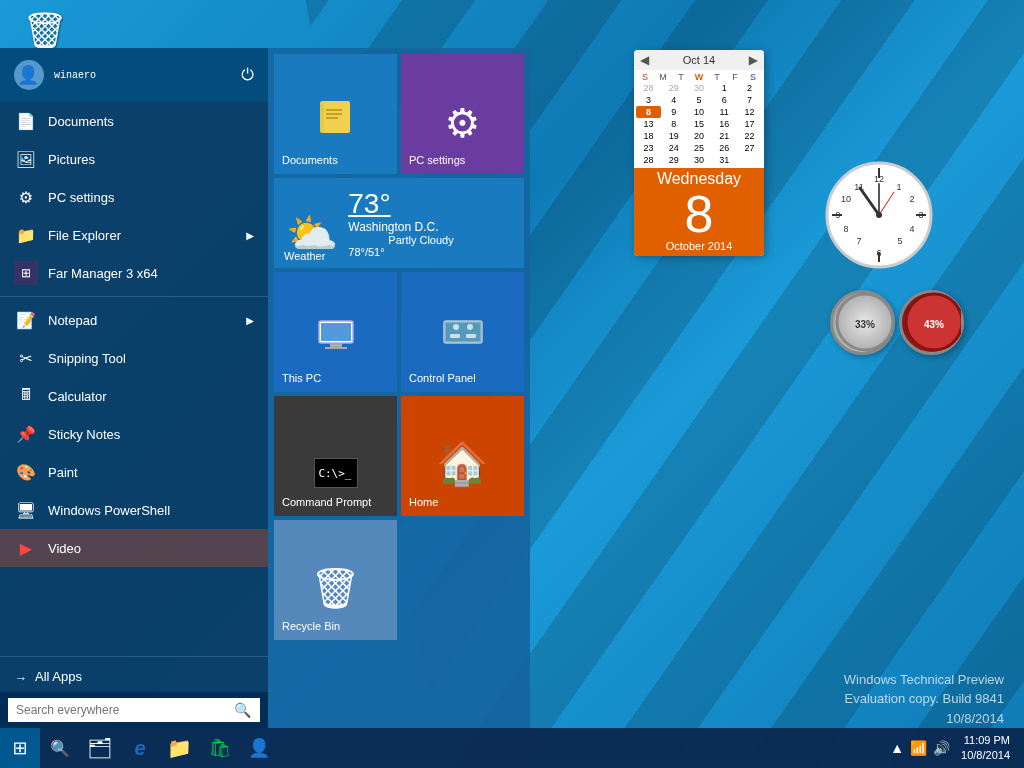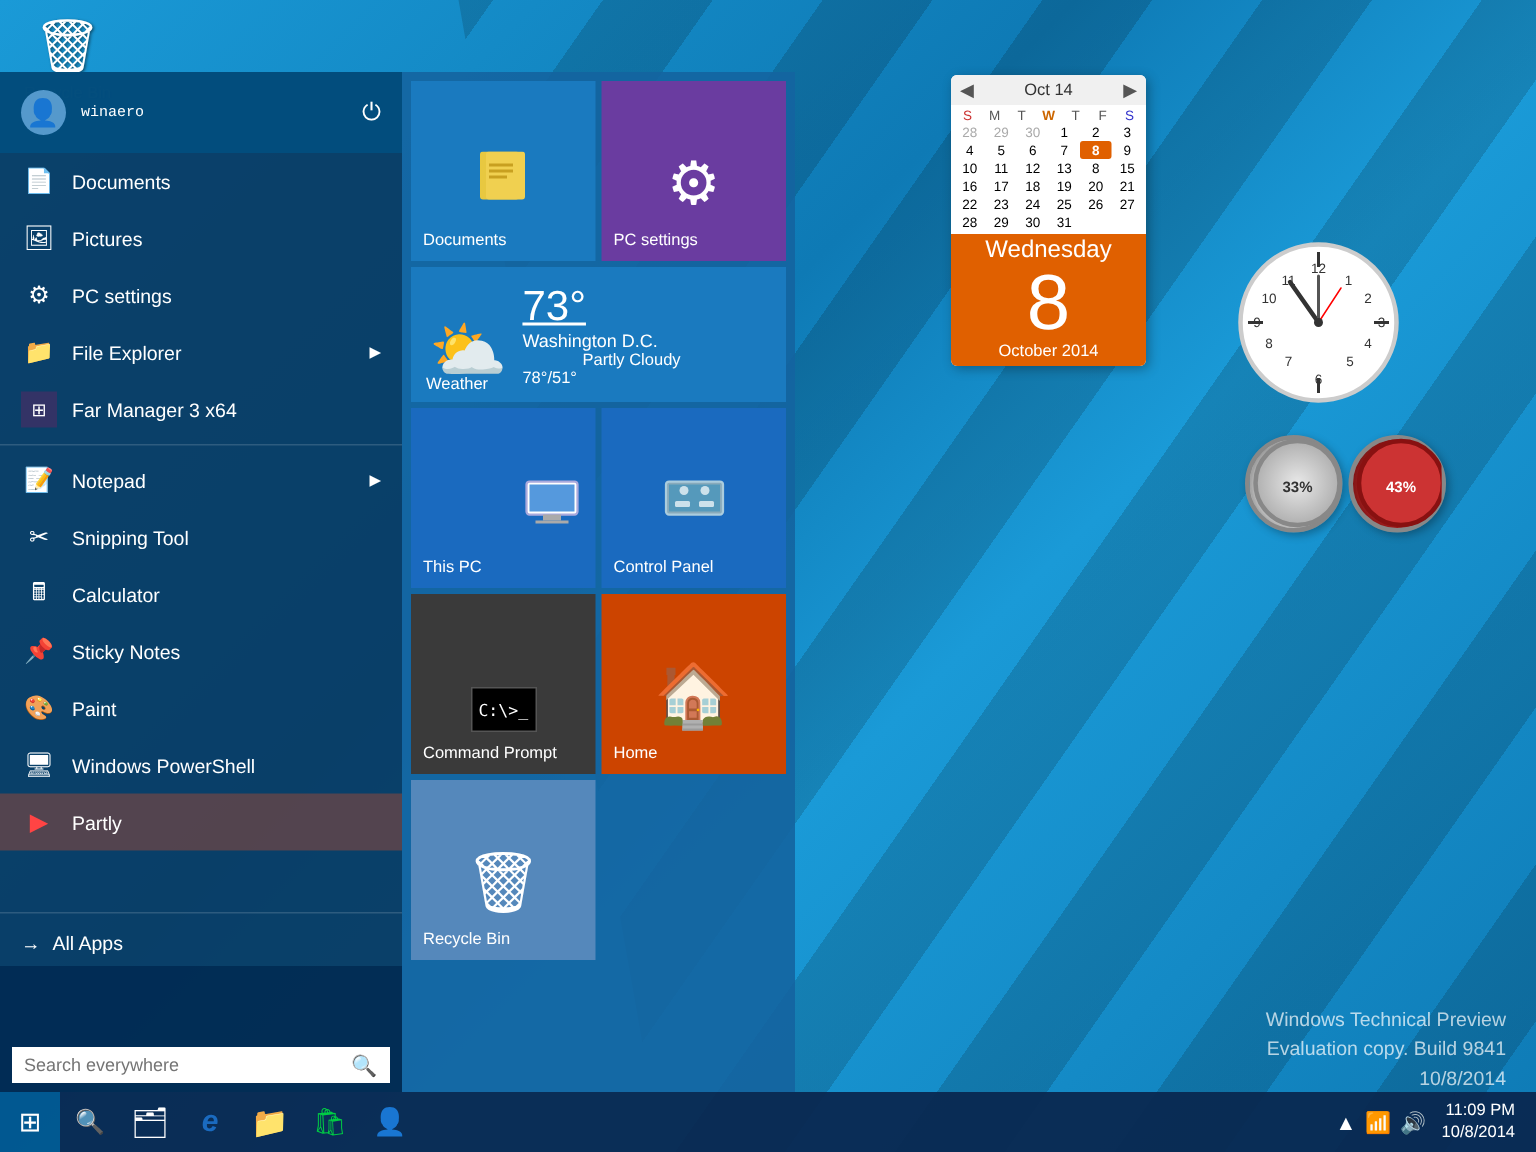--- a/index.html
+++ b/index.html
@@ -102,21 +102,21 @@
       display: grid;
       grid-template-columns: repeat(7, 1fr);
       font-size: 9px;
       text-align: center;
       color: #555;
     }
     .cal-days-header span.sun { color: #cc3333; }
     .cal-days-header span.sat { color: #3333cc; }
     .cal-days {
       display: grid;
-      grid-template-columns: repeat(6, 1fr);
+      grid-template-columns: repeat(5, 1fr);
       font-size: 9px;
       text-align: center;
     }
     .cal-days span {
       padding: 1px;
       cursor: pointer;
     }
     .cal-days span.other-month { color: #aaa; }
     .cal-days span.today {
       background: #e06000;
@@ -282,21 +282,20 @@
     }
 
     .search-box {
       padding: 6px 8px;
       background: rgba(0,40,80,0.8);
     }
     .search-input-wrap {
       display: flex;
       background: white;
       border-radius: 0;
-      margin-top: 48px;
     }
     .search-input-wrap input {
       border: none;
       outline: none;
       padding: 4px 8px;
       flex: 1;
       font-size: 12px;
       background: transparent;
     }
     .search-icon-btn {
@@ -370,21 +369,21 @@
       text-decoration: underline;
     }
     .weather-city { font-size: 12px; }
     .weather-desc { font-size: 11px; margin-left: 40px; }
     .weather-range { font-size: 11px; }
     .tile-weather .tile-label {
       position: absolute;
       bottom: 8px;
       left: 12px;
     }
-    .tile-thispc { background: #1a6abf; align-items: flex-end; }
+    .tile-thispc { background: #1a6abf; }
     .tile-controlpanel { background: #1a6abf; }
     .tile-run { background: #2255aa; }
     .tile-cmdprompt { background: #3a3a3a; }
     .tile-home { background: #cc4400; }
     .tile-recyclebin { background: #5588bb; }
 
     
     .taskbar {
       position: absolute;
       bottom: 0;
@@ -637,21 +636,21 @@
         <div class="menu-item">
           <div class="item-icon">🎨</div>
           <span>Paint</span>
         </div>
         <div class="menu-item">
           <div class="item-icon">🖥</div>
           <span>Windows PowerShell</span>
         </div>
         <div class="menu-item active" style="background:rgba(255,80,20,0.3);">
           <div class="item-icon" style="color:#ff4444;">▶</div>
-          <span>Partly</span>
+          <span>Video</span>
         </div>
       </div>
 
       <div class="menu-divider"></div>
       <div class="all-apps">
         <span>→</span>
         <span>All Apps</span>
       </div>
 
       <div class="search-box">
@@ -715,21 +714,21 @@
             <rect x="8" y="15" width="10" height="4" fill="white" opacity="0.7" rx="1"></rect>
             <rect x="24" y="15" width="10" height="4" fill="white" opacity="0.7" rx="1"></rect>
           </svg>
         </div>
         <span class="tile-label">Control Panel</span>
       </div>
 
 
       <div class="tile tile-cmdprompt">
         <div class="tile-icon">
-          <div style="background:#000;width:44px;height:30px;display:flex;align-items:center;justify-content:center;padding:3px 5px;border:1px solid #555;">
+          <div style="background:#000;width:44px;height:30px;display:flex;align-items:center;justify-content:flex-end;padding:3px 5px;border:1px solid #555;">
             <span style="font-family:monospace;font-size:11px;color:white;">C:\&gt;_</span>
           </div>
         </div>
         <span class="tile-label">Command Prompt</span>
       </div>
 
       <div class="tile tile-home">
         <div class="tile-icon" style="font-size:42px;">🏠</div>
         <span class="tile-label">Home</span>
       </div>

